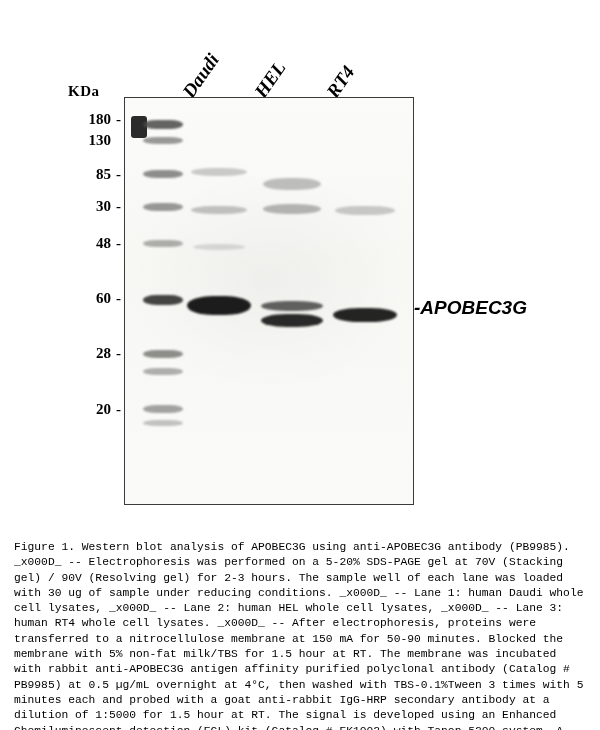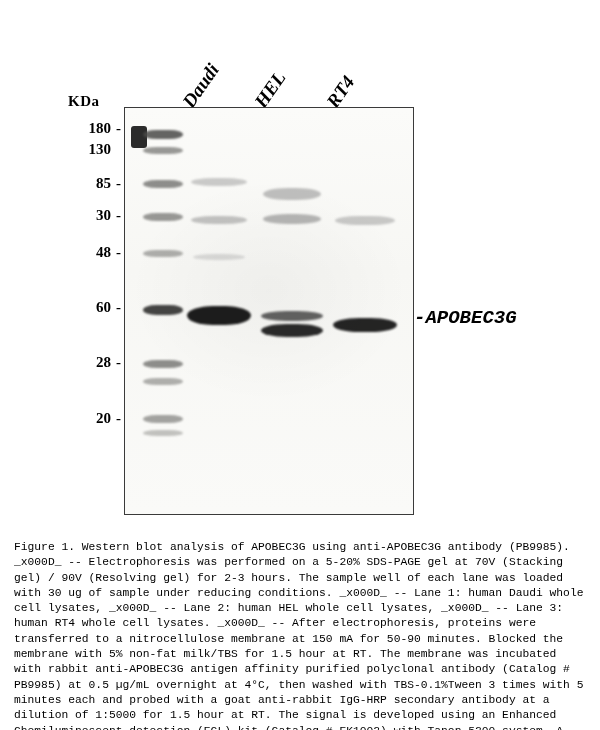--- a/index.html
+++ b/index.html
@@ -13,21 +13,21 @@
     font-family: "Liberation Sans", sans-serif;
     color: #000000;
     overflow: hidden;
     position: relative;
   }
 
   
   #figure {
     position: absolute;
     left: 0;
-    top: 10px;
+    top: 0;
     width: 600px;
     height: 530px;
   }
 
   
   #kda-label {
     position: absolute;
     left: 68px;
     top: 83px;
     font-size: 15px;
@@ -51,21 +51,21 @@
   #lane-label-1 { left: 268px; top: 80px; }
   #lane-label-2 { left: 340px; top: 80px; }
 
   
   .mw-row {
     position: absolute;
     left: 56px;
     width: 70px;
     height: 18px;
     display: flex;
-    align-items: flex-start;
+    align-items: center;
     justify-content: flex-end;
   }
   .mw-value {
     font-family: "Liberation Serif", serif;
     font-size: 15px;
     font-weight: bold;
   }
   .mw-dash {
     font-family: "Liberation Serif", serif;
     font-size: 15px;
@@ -116,21 +116,21 @@
     position: absolute;
     border-radius: 45% / 55%;
     filter: blur(1.1px);
   }
 
   
   #apobec-callout {
     position: absolute;
     left: 414px;
     top: 297px;
-    font-family: Liberation Mono, monospace;
+    font-family: Liberation Sans, sans-serif;
     font-size: 19px;
     font-style: italic;
     font-weight: bold;
     white-space: nowrap;
   }
 
   
   #caption {
     position: absolute;
     left: 14px;

